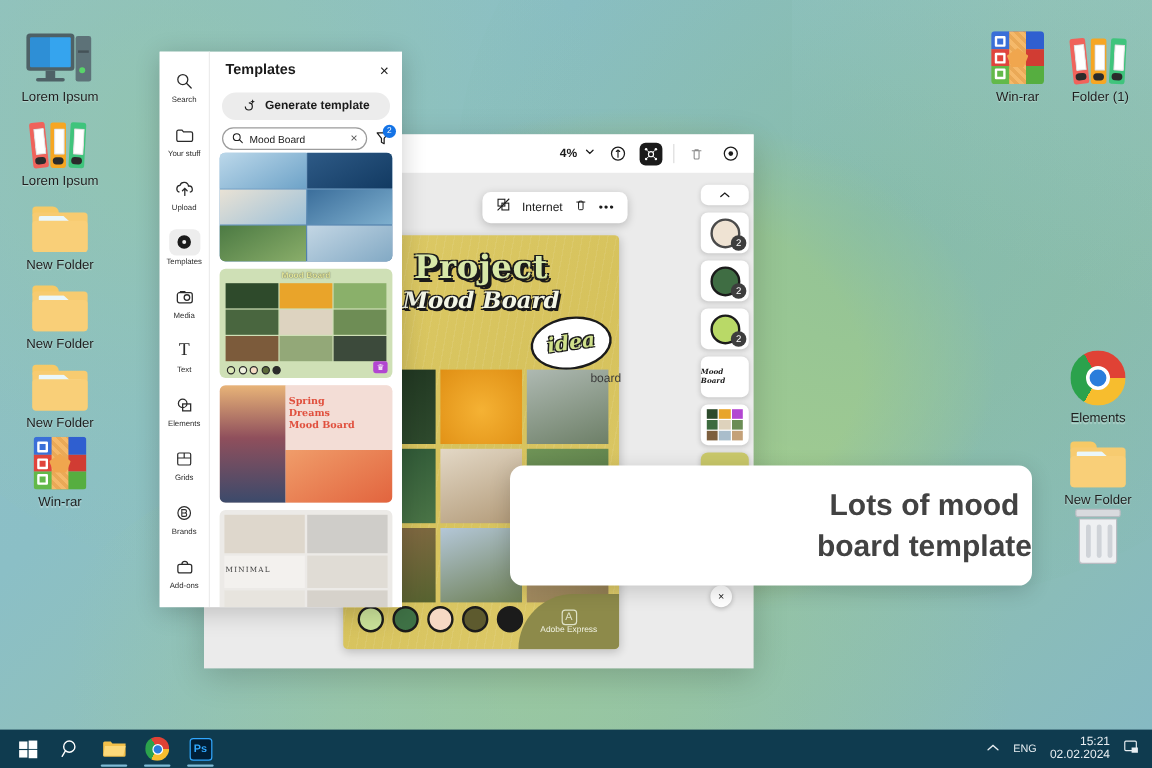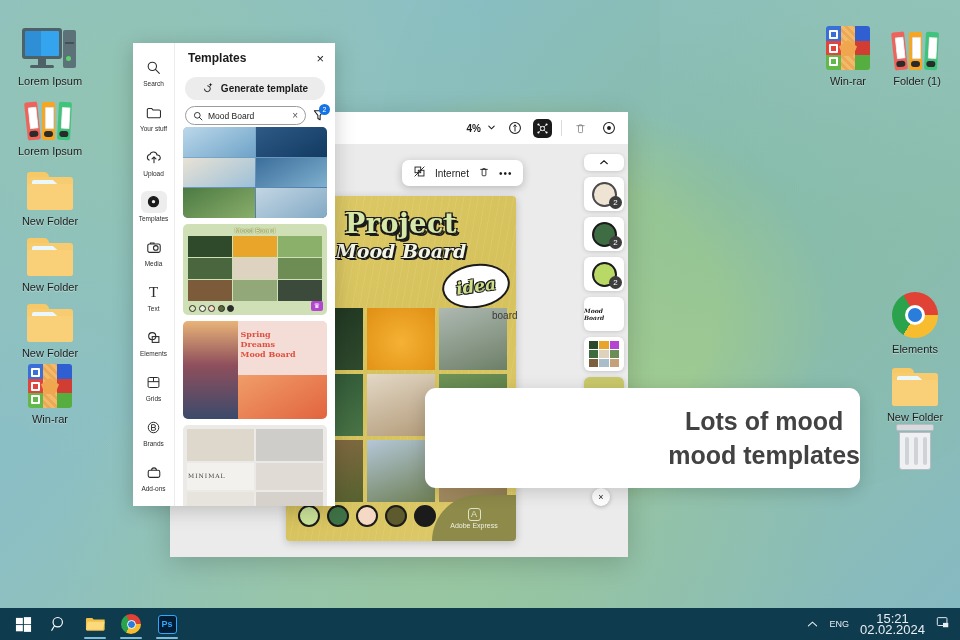--- a/index.html
+++ b/index.html
@@ -327,21 +327,21 @@
     position:absolute; left:0; bottom:0; width:960px; height:32px;
     background:#0f3b4f; display:flex; align-items:center;
   }
   #tb-left{ display:flex; align-items:center; gap:6px; padding-left:8px; }
   .tb-app{ width:30px; height:30px; display:flex; align-items:center; justify-content:center; position:relative; }
   .tb-app.run:after{
     content:''; position:absolute; left:4px; right:4px; bottom:0; height:2px;
     background:#7fbbd6; border-radius:2px;
   }
   #tb-right{ margin-left:auto; display:flex; align-items:center; gap:11px; padding-right:10px; color:#e8eef2; }
-  #tb-clock{ text-align:center; font-size:13px; line-height:11px; }
+  #tb-clock{ text-align:right; font-size:10px; line-height:11px; }
 </style>
 </head>
 <body>
 
 <div id="desktop">
   <div id="wall-blob-a"></div>
   <div id="wall-blob-b"></div>
   <div id="wall-blob-c"></div>
   <div id="wall-edge"></div>
 </div>
@@ -863,21 +863,21 @@
         </div>
         <div style="position:absolute;right:4px;bottom:5px;font-size:4.5px;font-weight:bold;color:#2b2b2b;text-align:right;line-height:6px">MY NEW APARTMENT MOOD</div>
       </div>
     </div>
   </div>
 </div>
 
 <div id="callout">
   <div class="ct">
     <div>Lots of mood</div>
-    <div>mood templates</div>
+    <div>board template</div>
   </div>
 </div>
 
 <div id="taskbar">
   <div id="tb-left">
     <div class="tb-app">
       <svg width="17" height="17" viewBox="0 0 18 18">
           <rect x="1" y="2" width="7.3" height="6.6" fill="#fff"></rect>
           <rect x="9.4" y="1.2" width="7.6" height="7.4" fill="#fff"></rect>
           <rect x="1" y="9.6" width="7.3" height="6.6" fill="#fff"></rect>

